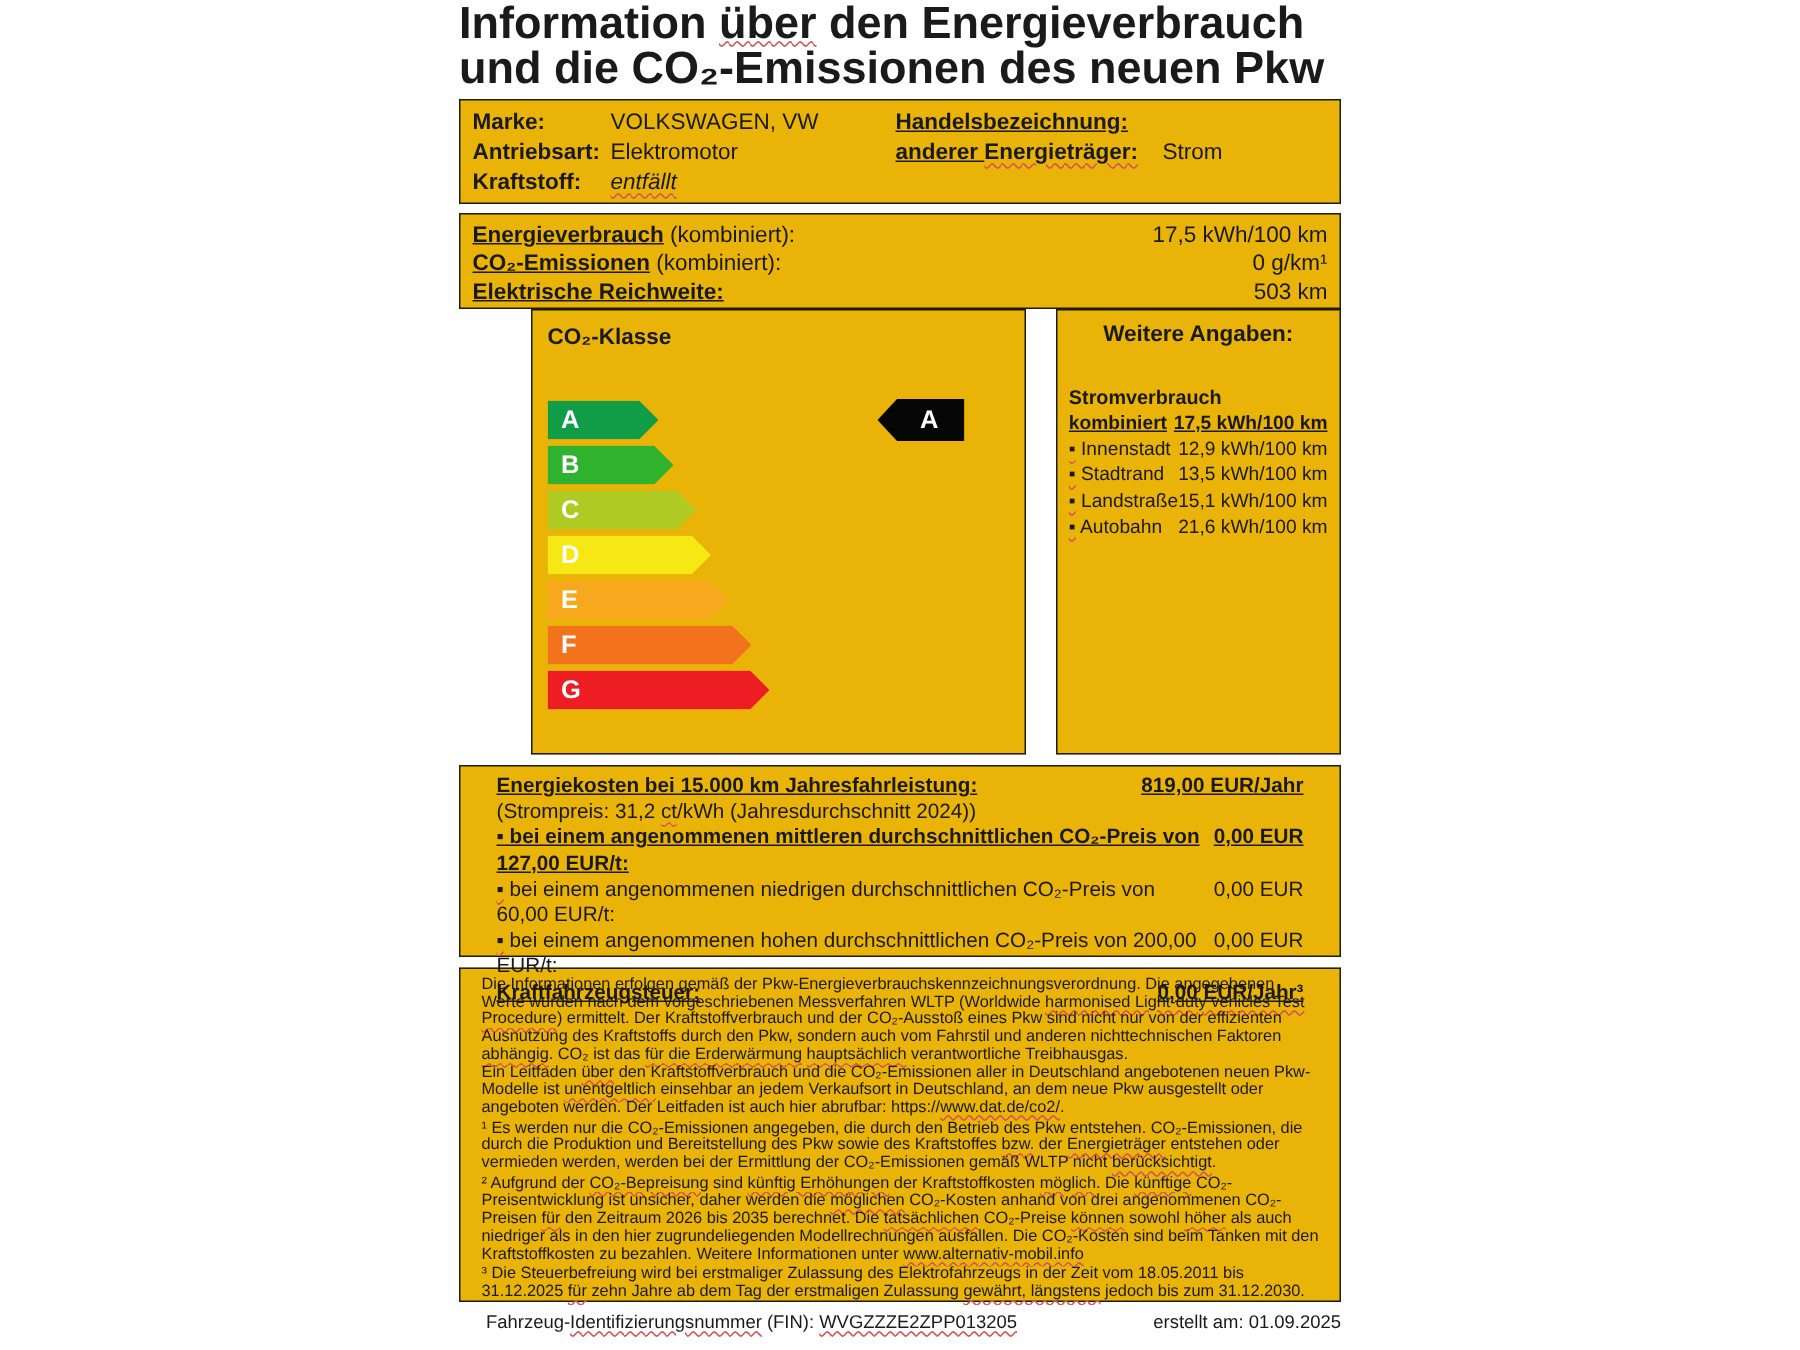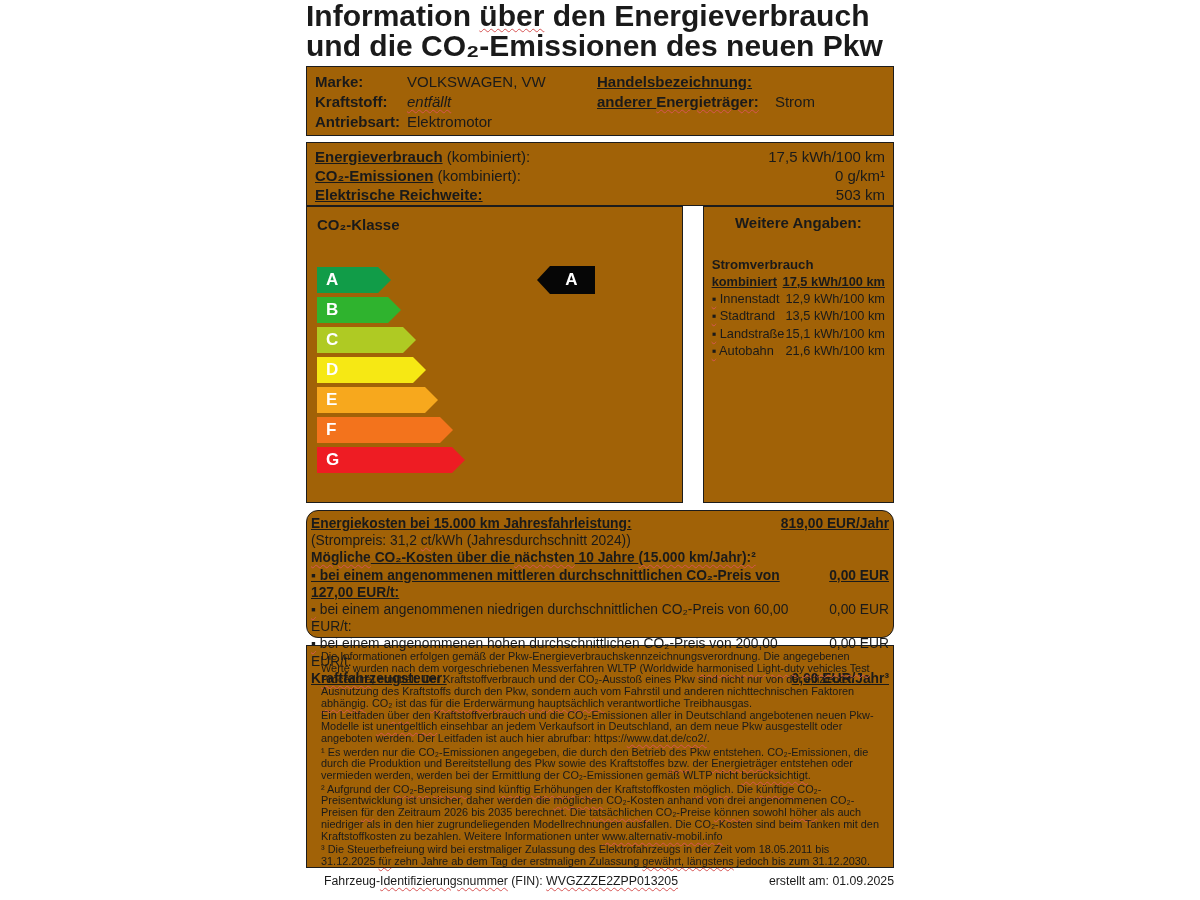--- a/index.html
+++ b/index.html
@@ -5,43 +5,43 @@
   html,body{margin:0;padding:0;background:#ffffff;}
   body{width:1200px;height:900px;font-family:"Liberation Sans","DejaVu Sans",sans-serif;color:#1a1a1a;overflow:hidden;}
   .page{position:relative;width:588px;margin-left:306px;padding-top:1px;}
   .b{font-weight:bold;text-decoration:underline;}
   .i{font-style:italic;}
   .sq{text-decoration:underline;text-decoration-style:wavy;text-decoration-color:#d65454;text-decoration-thickness:1px;text-underline-offset:2px;}
   
   .title{margin:0 0 5px 0;font-size:30px;font-weight:bold;line-height:30px;}
   .title .tl{display:block;}
   
-  .box{border:1.5px solid #1c1c1c;box-sizing:border-box;background:#a16207;}
+  .box{border:1.5px solid #1c1c1c;box-sizing:border-box;background:#eab308;}
   
   .vehicle{display:grid;grid-template-columns:282px 1fr;padding:5px 8px;font-size:15px;line-height:20px;margin-bottom:6px;height:70px;}
   .vrow{display:flex;}
   .vlabel{width:92px;flex:0 0 92px;font-weight:bold;}
   .vval-strom{margin-left:12px;}
   
   .consumption{padding:4px 8px;font-size:15px;line-height:19px;margin-bottom:0;height:64px;}
   .crow{display:flex;justify-content:space-between;}
   
-  .midrow{display:flex;gap:20px;margin-bottom:7px;}
+  .midrow{display:flex;gap:20px;margin-bottom:7px;margin-left:48px;}
   .co2box{width:382px;height:297px;padding:8px 10px;position:relative;}
   .co2-head{font-size:15px;font-weight:bold;line-height:19px;}
   .co2-sub{font-size:15px;line-height:19px;}
   .arrows{position:relative;margin-top:33px;}
   .arrow{height:26px;margin-bottom:4px;display:flex;align-items:center;padding-left:9px;box-sizing:border-box;color:#fff;font-weight:bold;font-size:17px;clip-path:polygon(0 0,calc(100% - 13px) 0,100% 50%,calc(100% - 13px) 100%,0 100%);}
   .marker{position:absolute;top:-1px;left:220px;width:58px;height:28px;background:#060606;clip-path:polygon(13px 0,100% 0,100% 100%,13px 100%,0 50%);display:flex;align-items:center;justify-content:center;padding-left:11px;box-sizing:border-box;color:#fff;font-weight:bold;font-size:17px;}
   .weitere{width:194px;height:297px;padding:7px 8px;box-sizing:border-box;}
   .w-title{font-size:15px;font-weight:bold;line-height:18px;text-align:center;}
   .w-section{font-size:13.2px;font-weight:bold;margin-top:24px;line-height:17px;}
   .wrow{display:flex;justify-content:space-between;font-size:12.8px;line-height:17.2px;white-space:nowrap;}
   
-  .costs{padding:4px 4px;font-size:13.8px;line-height:17.2px;margin-bottom:7px;height:128px;border-radius:12px;}
+  .costs{padding:4px 24px;font-size:13.8px;line-height:17.2px;margin-bottom:7px;height:128px;}
   .korow{display:flex;justify-content:space-between;}
   .korow .kv{white-space:nowrap;margin-left:8px;}
   
   .fineprint{padding:5px 14px;font-size:10.9px;line-height:11.7px;margin-bottom:5px;height:223px;}
   .fp-p{margin:0;}
   .fp-p.fn{margin-top:2px;}
   
   .footer{display:flex;justify-content:space-between;font-size:12.3px;line-height:16px;margin-left:18px;}
 </style>
 </head>
@@ -54,26 +54,26 @@
     <span class="tl">und die CO₂-Emissionen des neuen Pkw</span>
   </h1>
 
   <div class="box vehicle">
     <div>
       <div class="vrow">
         <span class="vlabel">Marke:</span>
         <span><span>VOLKSWAGEN, VW</span></span>
       </div>
       <div class="vrow">
+        <span class="vlabel">Antriebsart:</span>
+        <span><span>Elektromotor</span></span>
+      </div>
+      <div class="vrow">
         <span class="vlabel">Kraftstoff:</span>
         <span><span class="i sq">entfällt</span></span>
-      </div>
-      <div class="vrow">
-        <span class="vlabel">Antriebsart:</span>
-        <span><span>Elektromotor</span></span>
       </div>
     </div>
     <div>
       <div class="b">Handelsbezeichnung:</div>
       <div>
         <span><span class="b">anderer </span><span class="b sq">Energieträger:</span></span>
         <span class="vval-strom">Strom</span>
       </div>
     </div>
   </div>
@@ -152,23 +152,20 @@
 
   <div class="box costs">
     <div class="korow">
       <span><span class="b">Energiekosten bei 15.000 km Jahresfahrleistung:</span></span>
       <span class="kv"><span class="b">819,00 EUR/Jahr</span></span>
     </div>
     <div class="korow">
       <span><span>(Strompreis: 31,2 </span><span class="sq">ct</span><span>/kWh (Jahresdurchschnitt 2024))</span></span>
     </div>
     <div class="korow">
-      <span><span class="b sq">Mögliche</span><span class="b"> CO₂-Kosten über die </span><span class="b sq">nächsten</span><span class="b"> 10 Jahre </span><span class="b sq">(15.000 km/Jahr):²</span></span>
-    </div>
-    <div class="korow">
       <span><span class="b">▪ bei einem angenommenen mittleren durchschnittlichen CO₂-Preis von 127,00 EUR/t:</span></span>
       <span class="kv"><span class="b">0,00 EUR</span></span>
     </div>
     <div class="korow">
       <span><span class="sq">▪</span><span> bei einem angenommenen niedrigen durchschnittlichen CO₂-Preis von 60,00 EUR/t:</span></span>
       <span class="kv"><span>0,00 EUR</span></span>
     </div>
     <div class="korow">
       <span><span class="sq">▪</span><span> bei einem angenommenen hohen durchschnittlichen CO₂-Preis von 200,00 EUR/t:</span></span>
       <span class="kv"><span>0,00 EUR</span></span>

